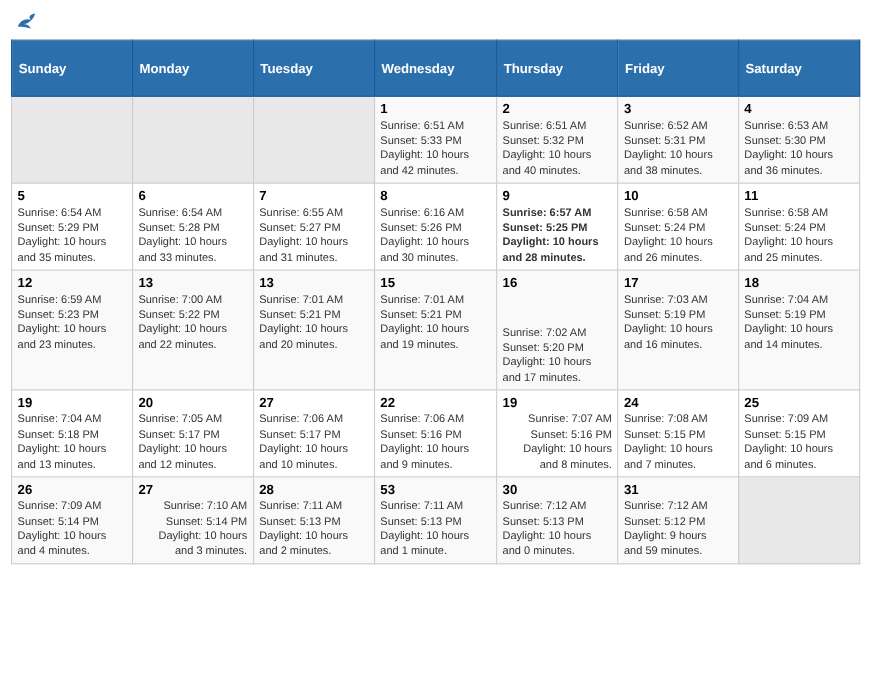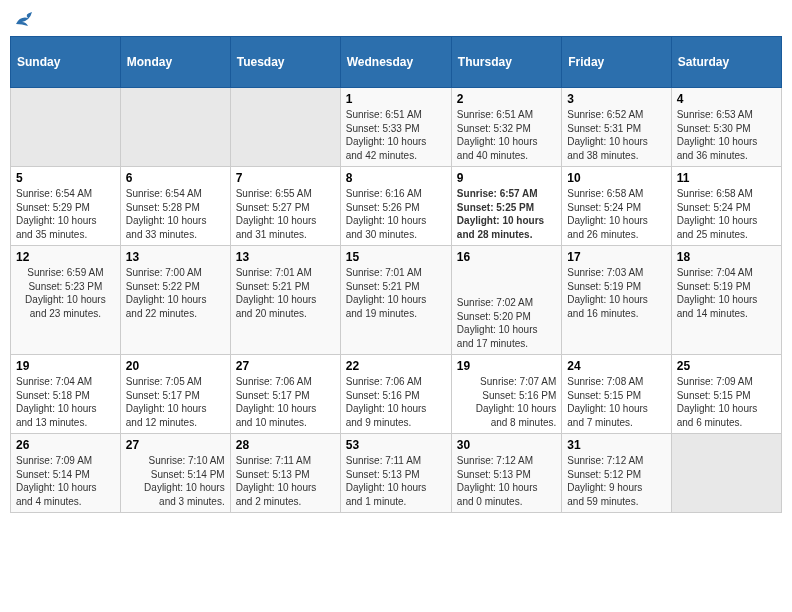--- a/index.html
+++ b/index.html
@@ -204,21 +204,21 @@
           <span class="day-num">11</span>
           <div class="day-info" style="white-space: pre-line;">Sunrise: 6:58 AM
 Sunset: 5:24 PM
 Daylight: 10 hours
 and 25 minutes.</div>
         </td>
       </tr>
       <tr>
         <td>
           <span class="day-num">12</span>
-          <div class="day-info" style="white-space: pre-line; text-align: center;">Sunrise: 6:59 AM
+          <div class="day-info" style="white-space: pre-line;">Sunrise: 6:59 AM
 Sunset: 5:23 PM
 Daylight: 10 hours
 and 23 minutes.</div>
         </td>
         <td>
           <span class="day-num">13</span>
           <div class="day-info" style="white-space: pre-line;">Sunrise: 7:00 AM
 Sunset: 5:22 PM
 Daylight: 10 hours
 and 22 minutes.</div>

